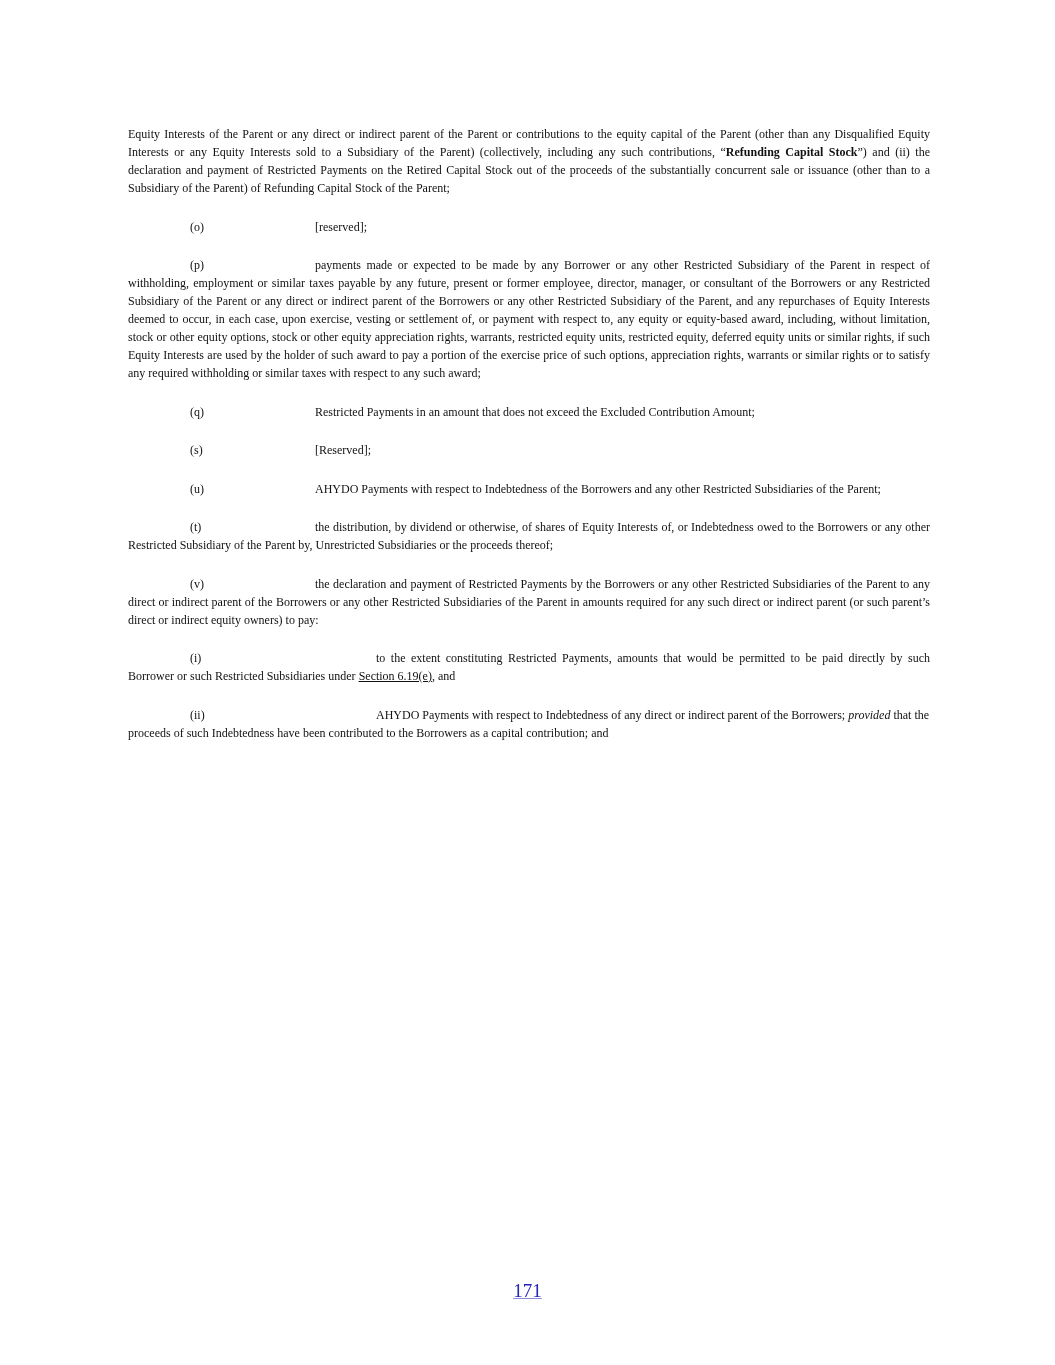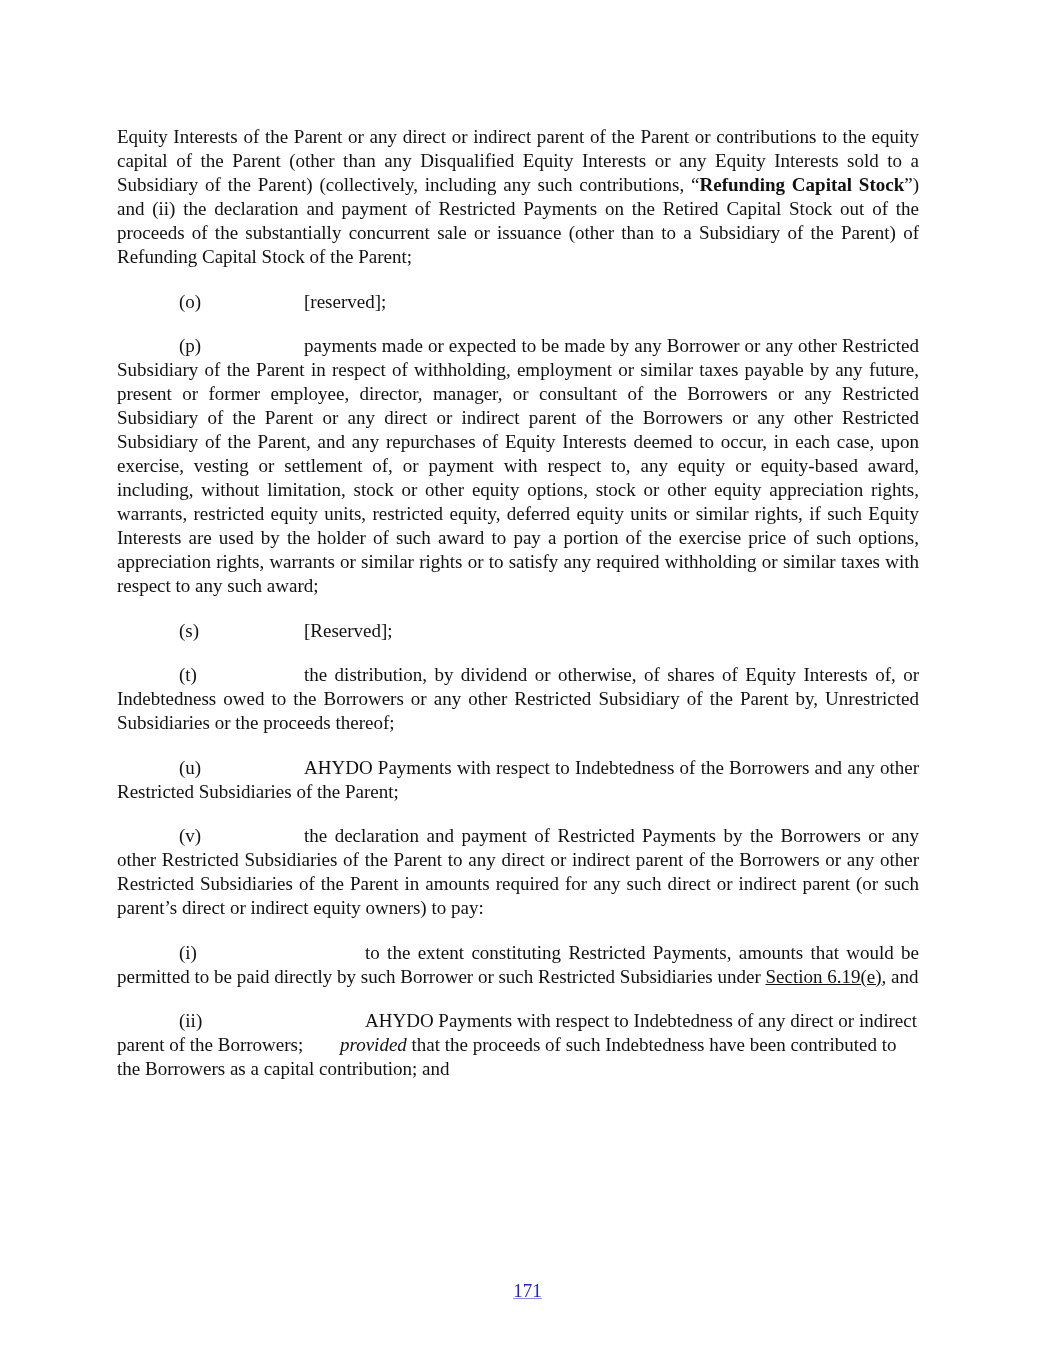--- a/index.html
+++ b/index.html
@@ -10,42 +10,42 @@
     body {
       width: 1055px;
       height: 1365px;
       position: relative;
       overflow: hidden;
       font-family: "Liberation Serif", "DejaVu Serif", serif;
       color: #111111;
     }
     .page {
       position: absolute;
-      left: 117px;
+      left: 128px;
       top: 125px;
       width: 802px;
-      font-size: 19px;
-      line-height: 24px;
+      font-size: 12px;
+      line-height: 18px;
     }
     .para {
       margin: 0 0 20.5px 0;
       text-align: justify;
       text-align-last: left;
     }
     .para.single {
       text-align: center;
     }
     .lbl {
       display: inline-block;
       margin-left: 62px;
     }
     .lbl.w1 { width: 125px; }
     .lbl.w2 { width: 186px; }
     b { font-weight: bold; }
-    i { font-style: italic; margin-left: 32px; }
+    i { font-style: italic; }
     .ul { text-decoration: underline; }
     .pagenum {
       position: absolute;
       left: 0;
       width: 1055px;
       top: 1280px;
       text-align: center;
       font-size: 19px;
       color: #2424b8;
       text-decoration: underline;
@@ -59,27 +59,28 @@
 <body>
 
 <div class="page">
 
   <p class="para"><span>Equity Interests of the Parent or any direct or indirect parent of the Parent or contributions to the equity capital of the Parent (other than any Disqualified Equity Interests or any Equity Interests sold to a Subsidiary of the Parent) (collectively, including any such contributions, “</span><b>Refunding Capital Stock</b><span>”) and (ii) the declaration and payment of Restricted Payments on the Retired Capital Stock out of the proceeds of the substantially concurrent sale or issuance (other than to a Subsidiary of the Parent) of Refunding Capital Stock of the Parent;</span></p>
 
   <p class="para single"><span class="lbl w1">(o)</span><span>[reserved];</span></p>
 
   <p class="para"><span class="lbl w1">(p)</span><span>payments made or expected to be made by any Borrower or any other Restricted Subsidiary of the Parent in respect of withholding, employment or similar taxes payable by any future, present or former employee, director, manager, or consultant of the Borrowers or any Restricted Subsidiary of the Parent or any direct or indirect parent of the Borrowers or any other Restricted Subsidiary of the Parent, and any repurchases of Equity Interests deemed to occur, in each case, upon exercise, vesting or settlement of, or payment with respect to, any equity or equity-based award, including, without limitation, stock or other equity options, stock or other equity appreciation rights, warrants, restricted equity units, restricted equity, deferred equity units or similar rights, if such Equity Interests are used by the holder of such award to pay a portion of the exercise price of such options, appreciation rights, warrants or similar rights or to satisfy any required withholding or similar taxes with respect to any such award;</span></p>
 
+  <p class="para"><span class="lbl w1">(q)</span><span>Restricted Payments in an amount that does not exceed the Excluded Contribution Amount;</span></p>
 
 
   <p class="para single"><span class="lbl w1">(s)</span><span>[Reserved];</span></p>
 
+  <p class="para"><span class="lbl w1">(u)</span><span>AHYDO Payments with respect to Indebtedness of the Borrowers and any other Restricted Subsidiaries of the Parent;</span></p>
+
   <p class="para"><span class="lbl w1">(t)</span><span>the distribution, by dividend or otherwise, of shares of Equity Interests of, or Indebtedness owed to the Borrowers or any other Restricted Subsidiary of the Parent by, Unrestricted Subsidiaries or the proceeds thereof;</span></p>
-
-  <p class="para"><span class="lbl w1">(u)</span><span>AHYDO Payments with respect to Indebtedness of the Borrowers and any other Restricted Subsidiaries of the Parent;</span></p>
 
   <p class="para"><span class="lbl w1">(v)</span><span>the declaration and payment of Restricted Payments by the Borrowers or any other Restricted Subsidiaries of the Parent to any direct or indirect parent of the Borrowers or any other Restricted Subsidiaries of the Parent in amounts required for any such direct or indirect parent (or such parent’s direct or indirect equity owners) to pay:</span></p>
 
   <p class="para"><span class="lbl w2">(i)</span><span>to the extent constituting Restricted Payments, amounts that would be permitted to be paid directly by such Borrower or such Restricted Subsidiaries under </span><span class="ul">Section 6.19(e)</span><span>, and</span></p>
 
   <p class="para tight-ii"><span class="lbl w2">(ii)</span><span>AHYDO Payments with respect to Indebtedness of any direct or indirect parent of the Borrowers; </span><i>provided</i><span> that the proceeds of such Indebtedness have been contributed to the Borrowers as a capital contribution; and</span></p>
 
 
 </div>
 

